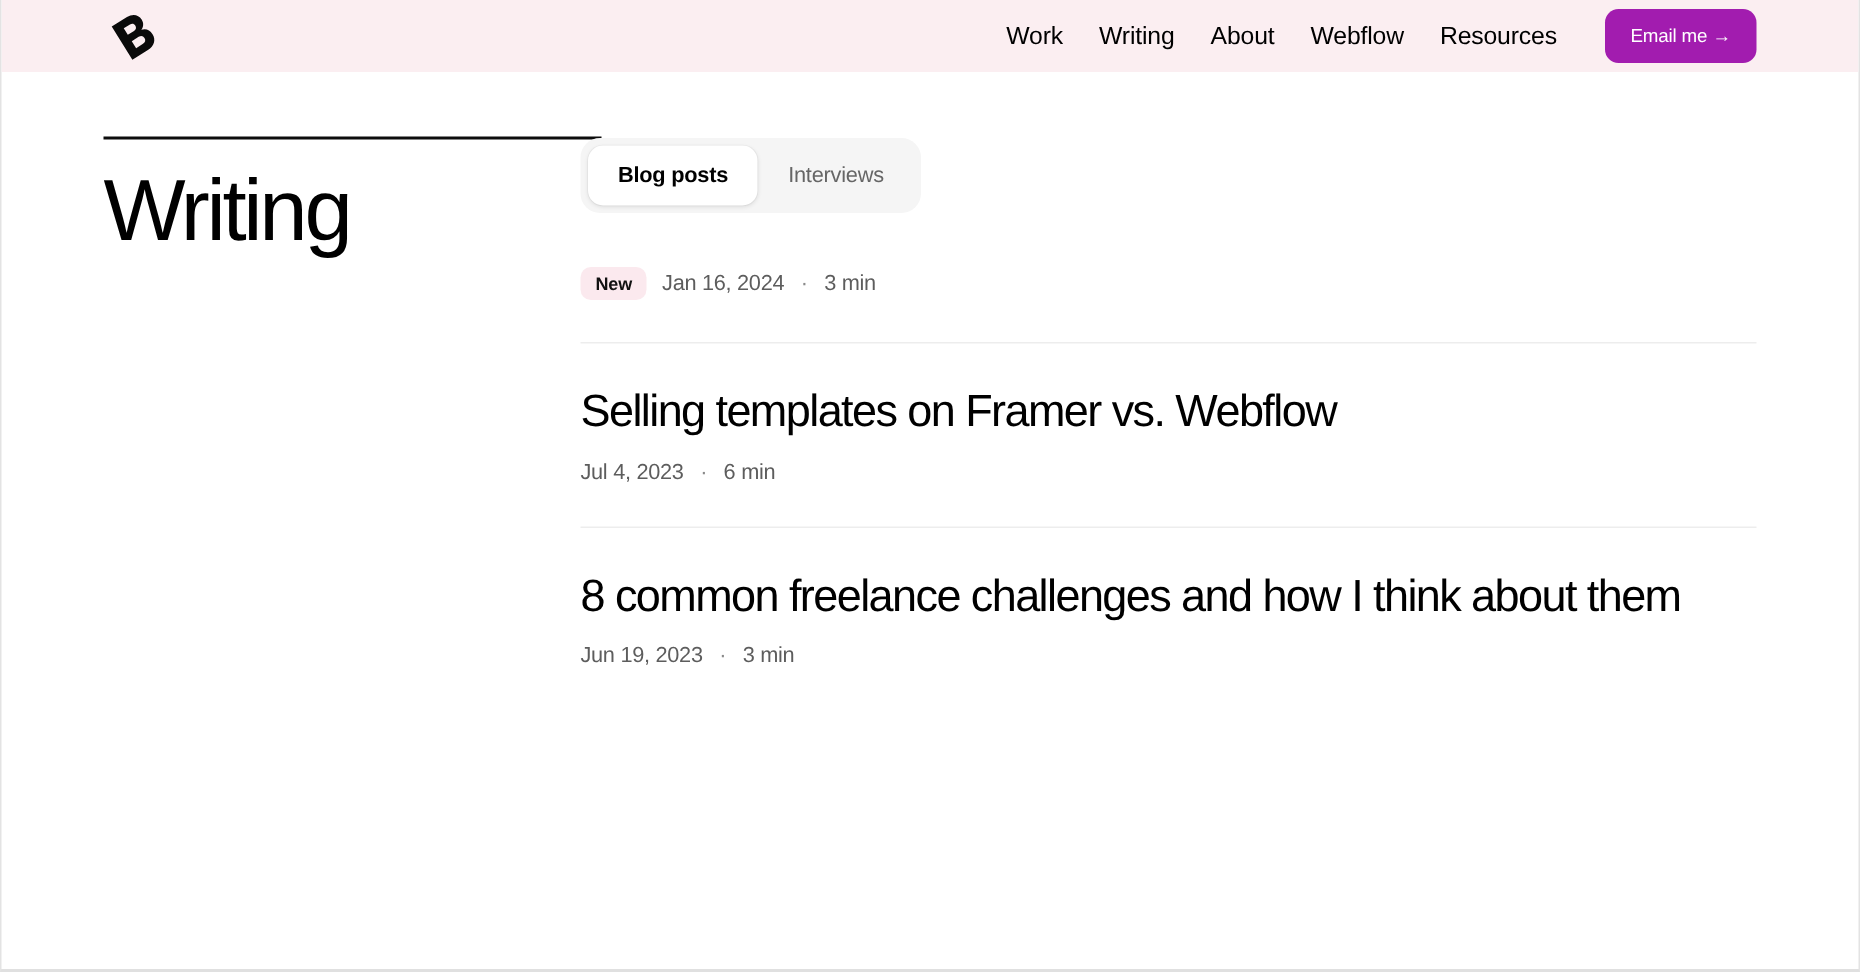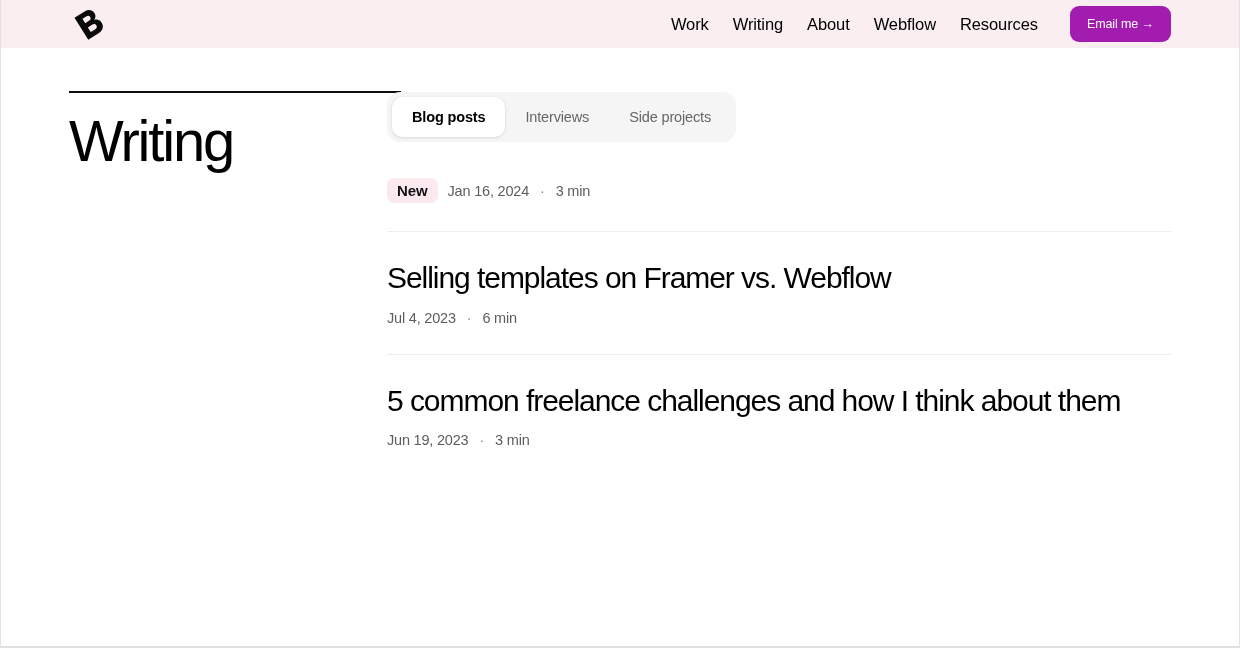--- a/index.html
+++ b/index.html
@@ -167,21 +167,21 @@
     display: flex;
     align-items: center;
     gap: 10px;
     font-size: 14.5px;
     color: #5d5d5d;
     letter-spacing: -0.2px;
   }
   .badge {
     background: #fbe9ee;
     color: #111111;
-    font-size: 15px;
+    font-size: 12px;
     font-weight: 700;
     letter-spacing: -0.1px;
     padding: 5px 10px;
     border-radius: 7px;
     line-height: 1;
   }
   .meta-text { display: inline; }
   .meta-sep { color: #8a8a8a; padding: 0 1px; }
 </style>
 </head>
@@ -220,21 +220,20 @@
     <div class="left-col">
       <div class="title-rule"></div>
       <h1 class="page-title">Writing</h1>
     </div>
 
     <div class="right-col">
 
       <div class="tabs">
         <button class="tab active">Blog posts</button>
         <button class="tab">Interviews</button>
-        <button class="tab">Side projects</button>
       </div>
 
       <div class="post-list">
 
         <article class="post">
           <div class="post-meta">
             <span class="badge">New</span>
             <span class="meta-text">Jan 16, 2024</span>
             <span class="meta-sep">·</span>
             <span class="meta-text">3 min</span>
@@ -244,21 +243,21 @@
         <article class="post">
           <h2 class="post-title">Selling templates on Framer vs. Webflow</h2>
           <div class="post-meta">
             <span class="meta-text">Jul 4, 2023</span>
             <span class="meta-sep">·</span>
             <span class="meta-text">6 min</span>
           </div>
         </article>
 
         <article class="post">
-          <h2 class="post-title">5 common freelance challenges and how I think about them</h2>
+          <h2 class="post-title">8 common freelance challenges and how I think about them</h2>
           <div class="post-meta">
             <span class="meta-text">Jun 19, 2023</span>
             <span class="meta-sep">·</span>
             <span class="meta-text">3 min</span>
           </div>
         </article>
 
       </div>
     </div>
   </div>

